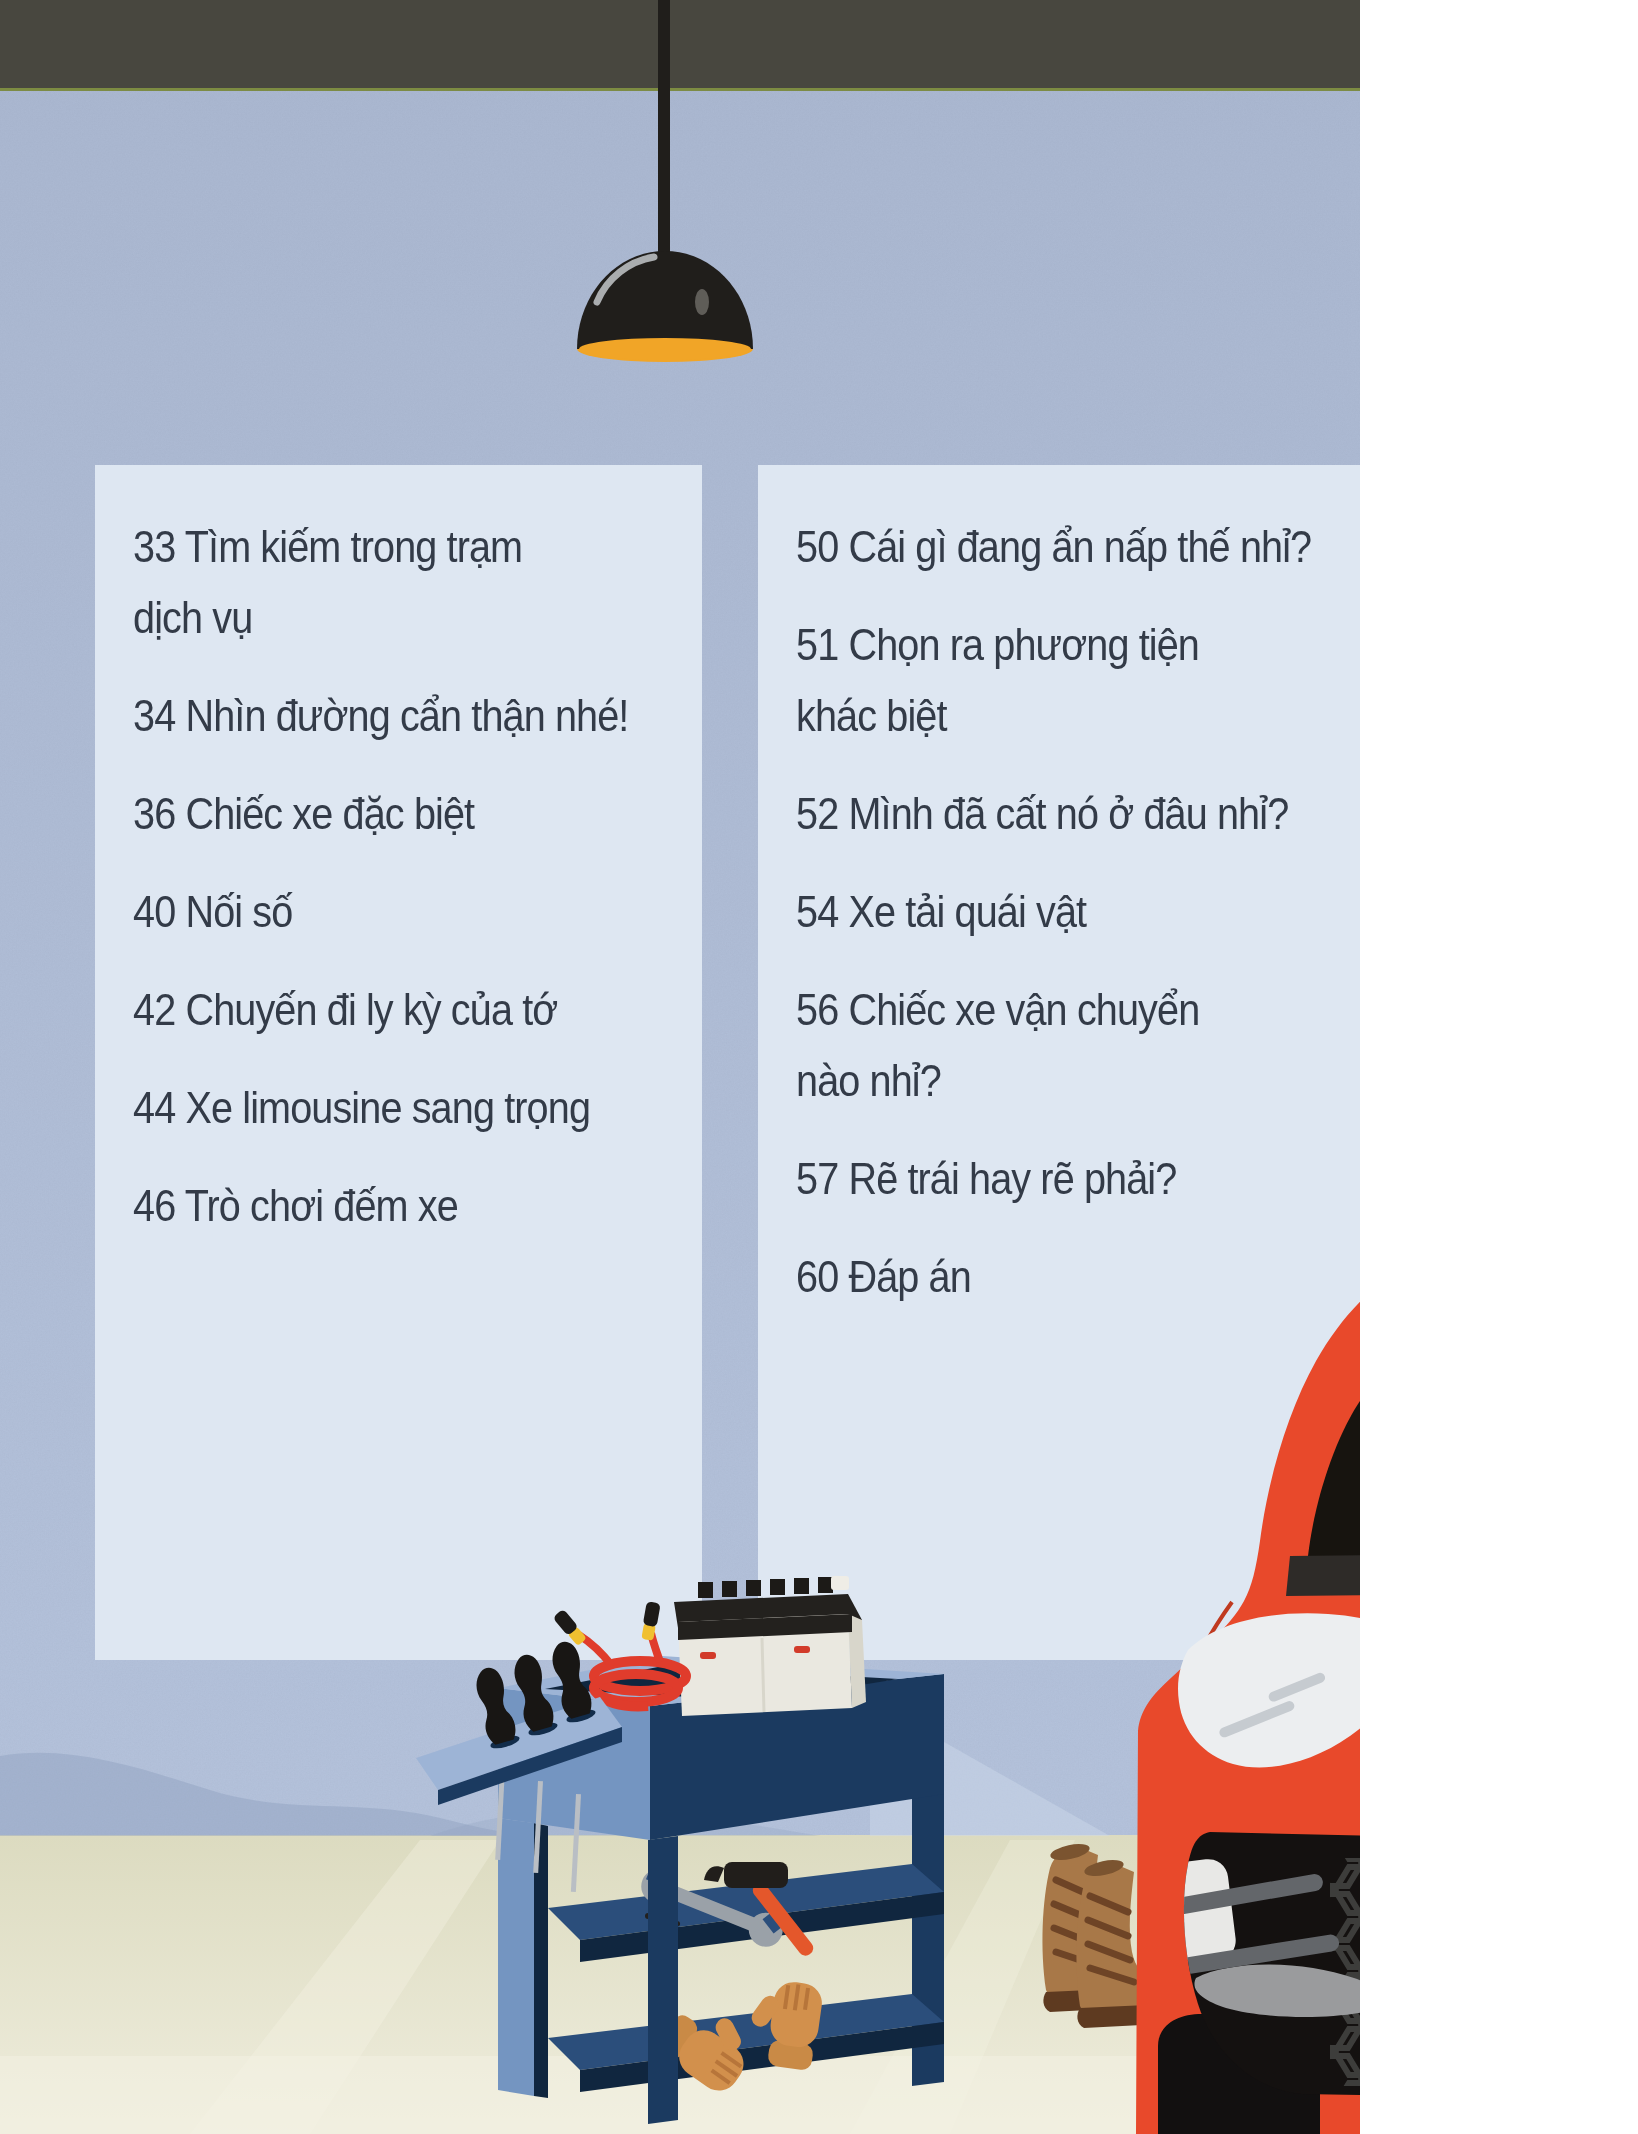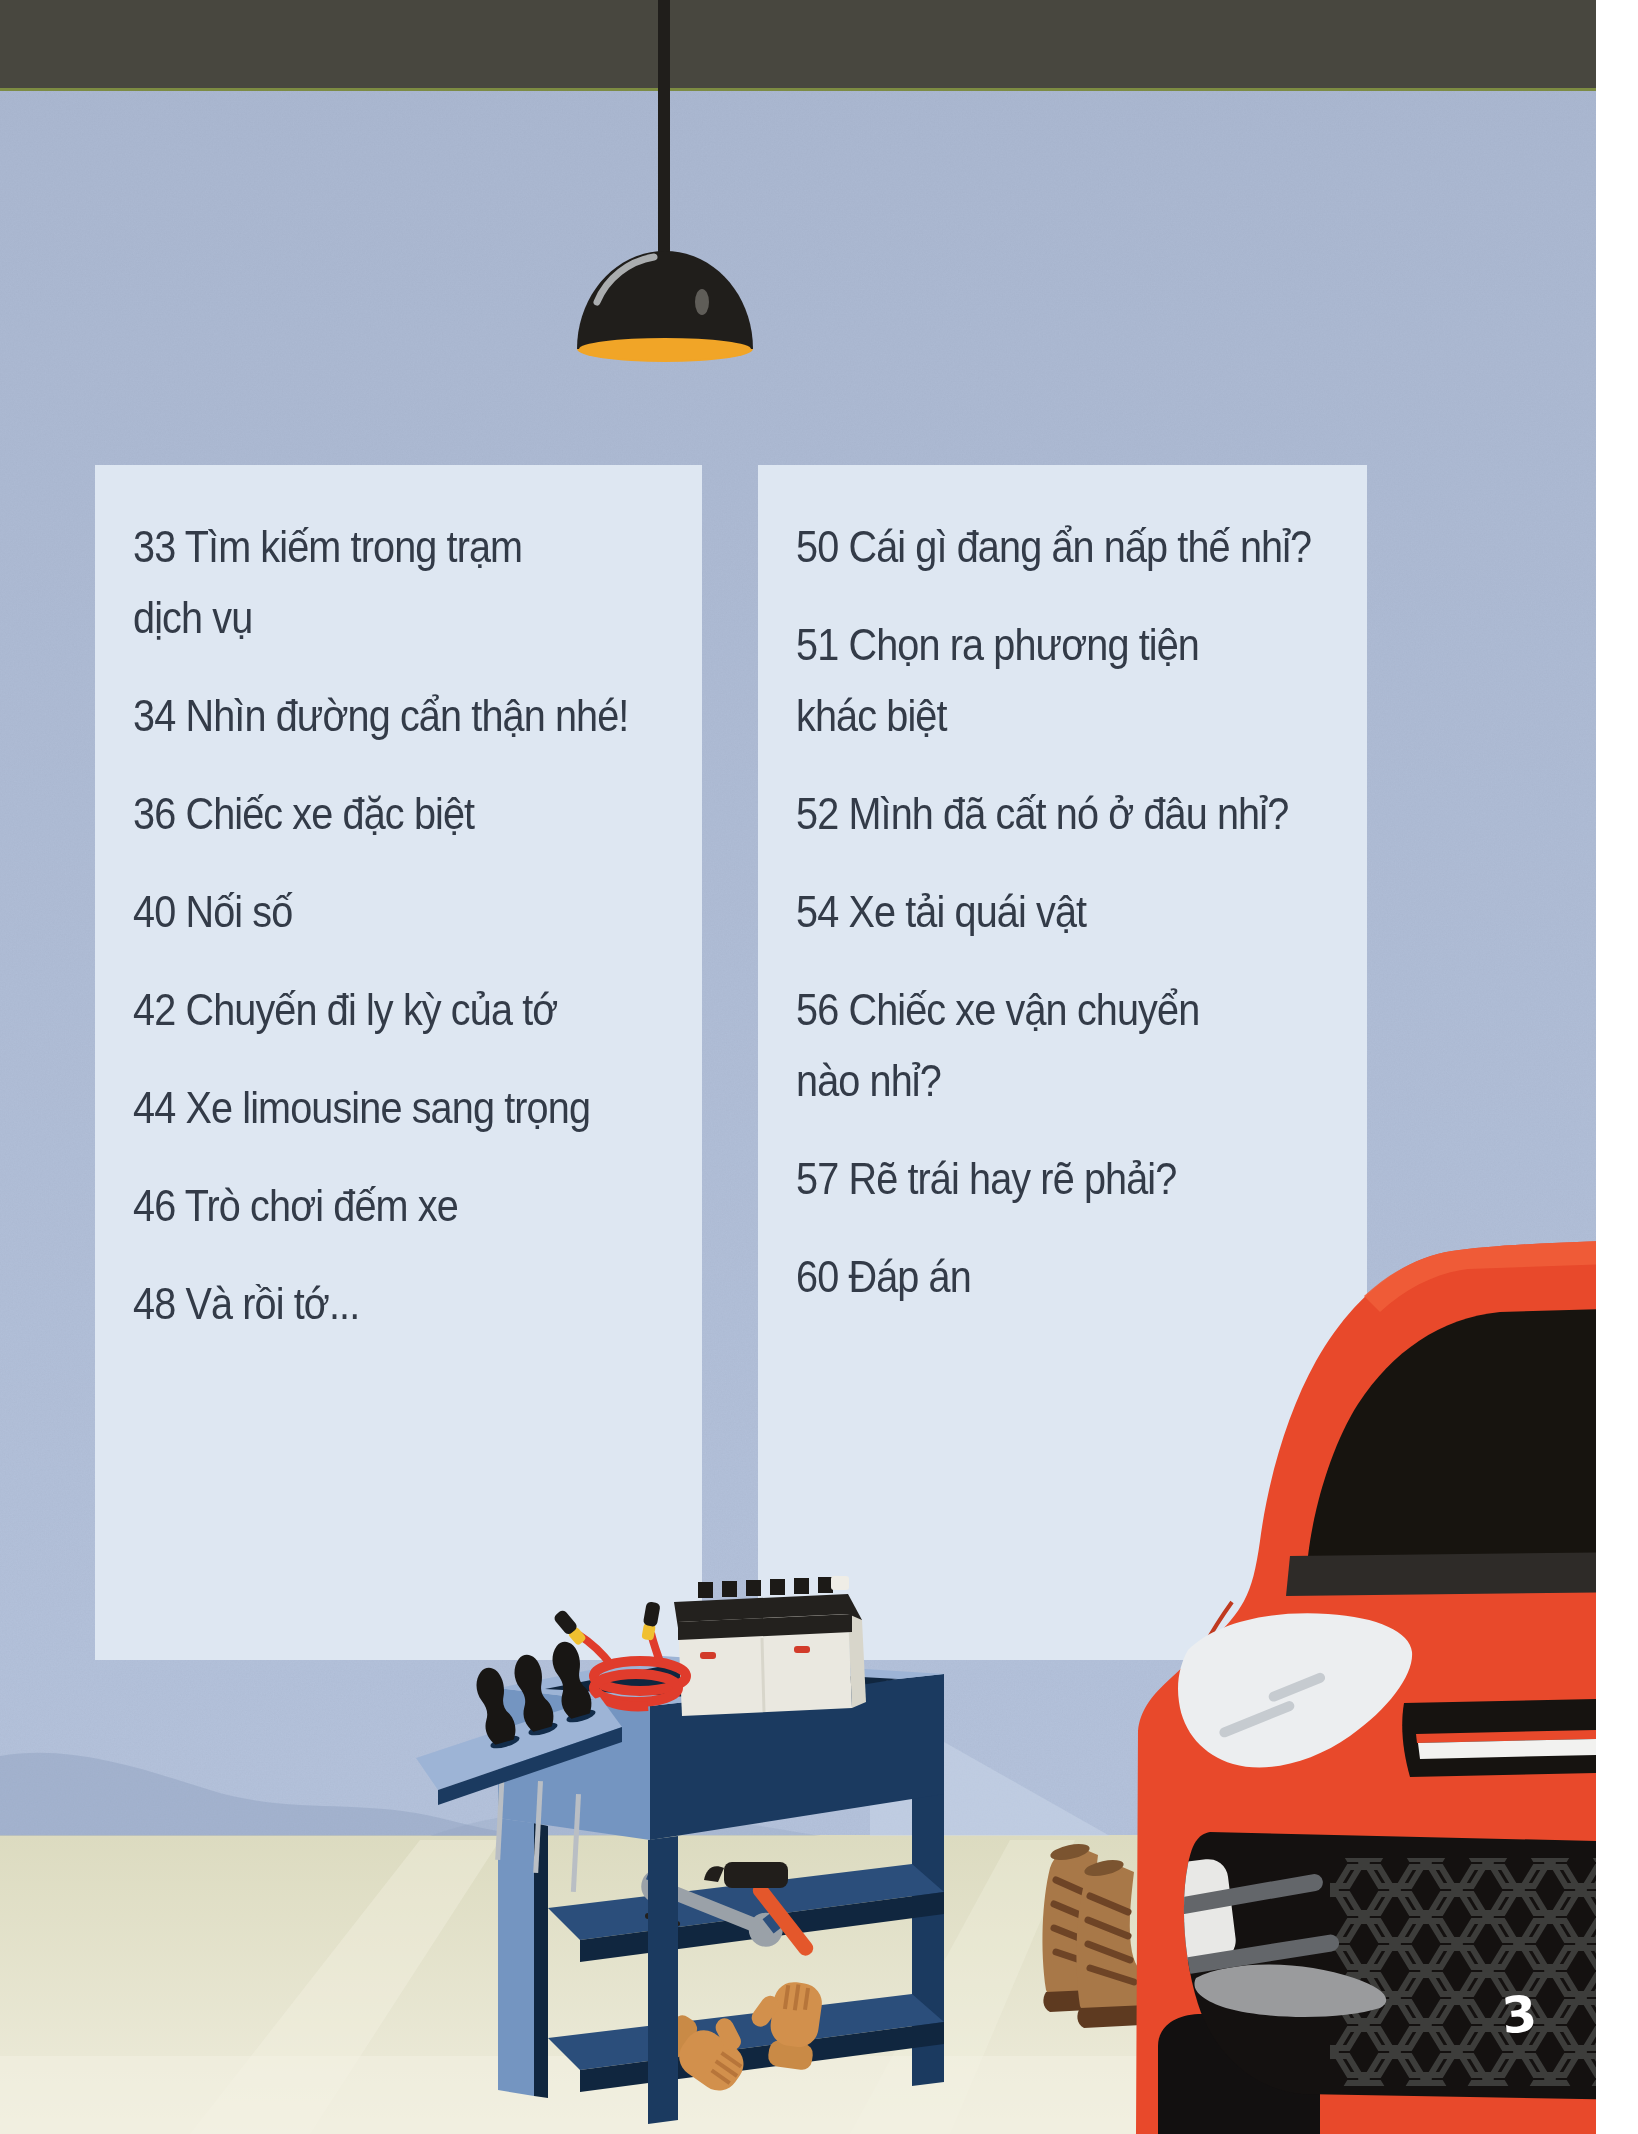--- a/index.html
+++ b/index.html
@@ -13,21 +13,21 @@
     --lamp-black:#201e1b; --lamp-orange:#f1a527;
     --cable-red:#e03c2c; --clamp-yellow:#f0c030;
     --battery-white:#eae8e0; --battery-black:#23211e;
     --hammer-red:#e4572b; --wrench-gray:#9aa1a8;
     --glove-orange:#d2904c; --boot-brown:#a87848;
     --headlight-white:#eceef0; --stripe-white:#f2f2f0;
     --page-number:#ffffff;
   }
   html,body{margin:0;padding:0}
   .page{
-    position:relative;width:1596px;height:2134px;overflow:hidden;
+    position:relative;width:1360px;height:2134px;overflow:hidden;
     font-family:"Liberation Sans","DejaVu Sans",sans-serif;
     background:linear-gradient(var(--wall-top),var(--wall-bottom));
   }
   .topbar{position:absolute;top:0;left:0;right:0;height:88px;background:var(--bar)}
   .topbar-line{position:absolute;top:88px;left:0;right:0;height:3px;background:var(--bar-line)}
   .floor{position:absolute;left:0;right:0;top:1835px;bottom:0;
     background:linear-gradient(var(--floor-top),var(--floor-bottom))}
   .scene{position:absolute;left:0;top:0;width:1638px;height:2134px;pointer-events:none}
   .panel{position:absolute;top:465px;height:1195px;background:var(--panel)}
   .panel-left{left:95px;width:607px}
@@ -91,23 +91,20 @@
         </div>
         <div class="toc-entry">
           <span class="toc-line">42 Chuyến đi ly kỳ của tớ</span>
         </div>
         <div class="toc-entry">
           <span class="toc-line">44 Xe limousine sang trọng</span>
         </div>
         <div class="toc-entry">
           <span class="toc-line">46 Trò chơi đếm xe</span>
         </div>
-        <div class="toc-entry">
-          <span class="toc-line">48 Và rồi tớ...</span>
-        </div>
       </div>
   </div>
   <div class="panel panel-right">
     <div class="toc" id="toc-right">
         <div class="toc-entry">
           <span class="toc-line">50 Cái gì đang ẩn nấp thế nhỉ?</span>
         </div>
         <div class="toc-entry">
           <span class="toc-line">51 Chọn ra phương tiện</span>
           <span class="toc-line">khác biệt</span>

